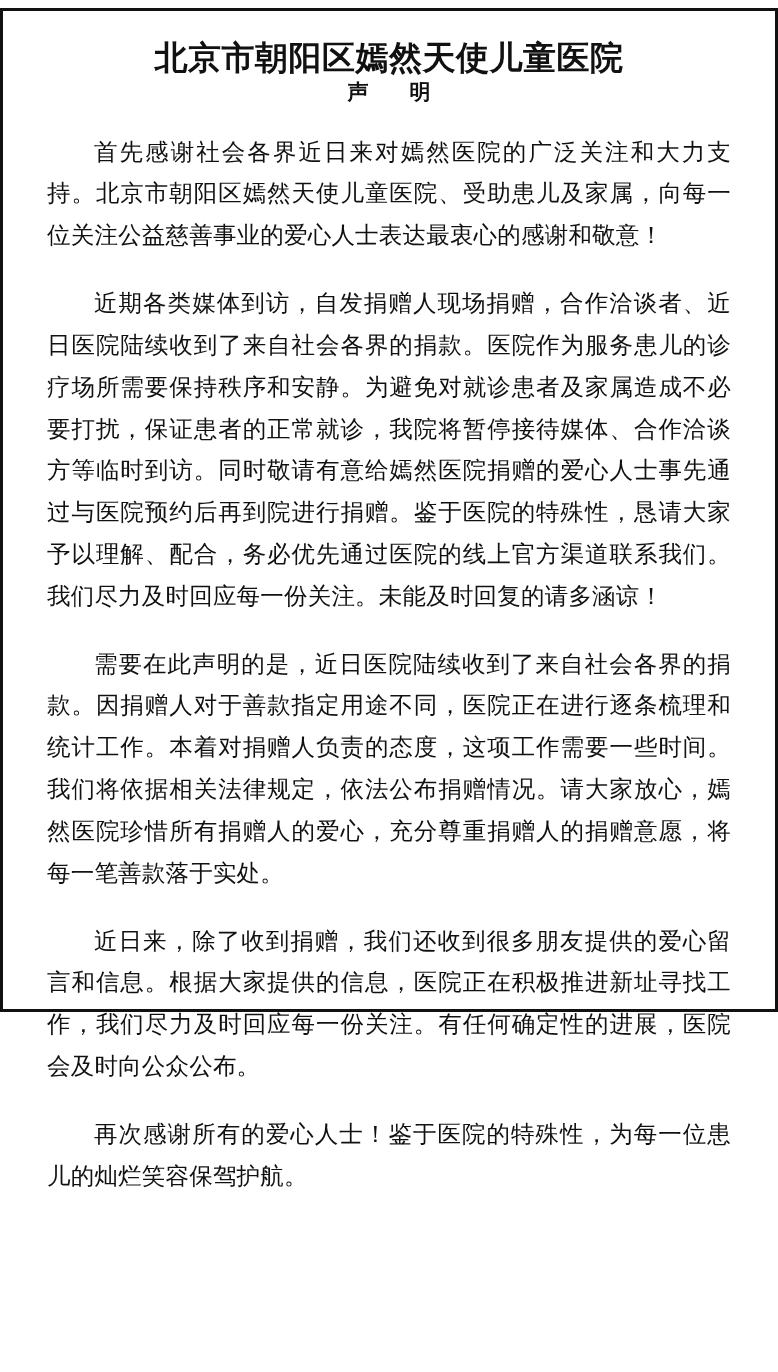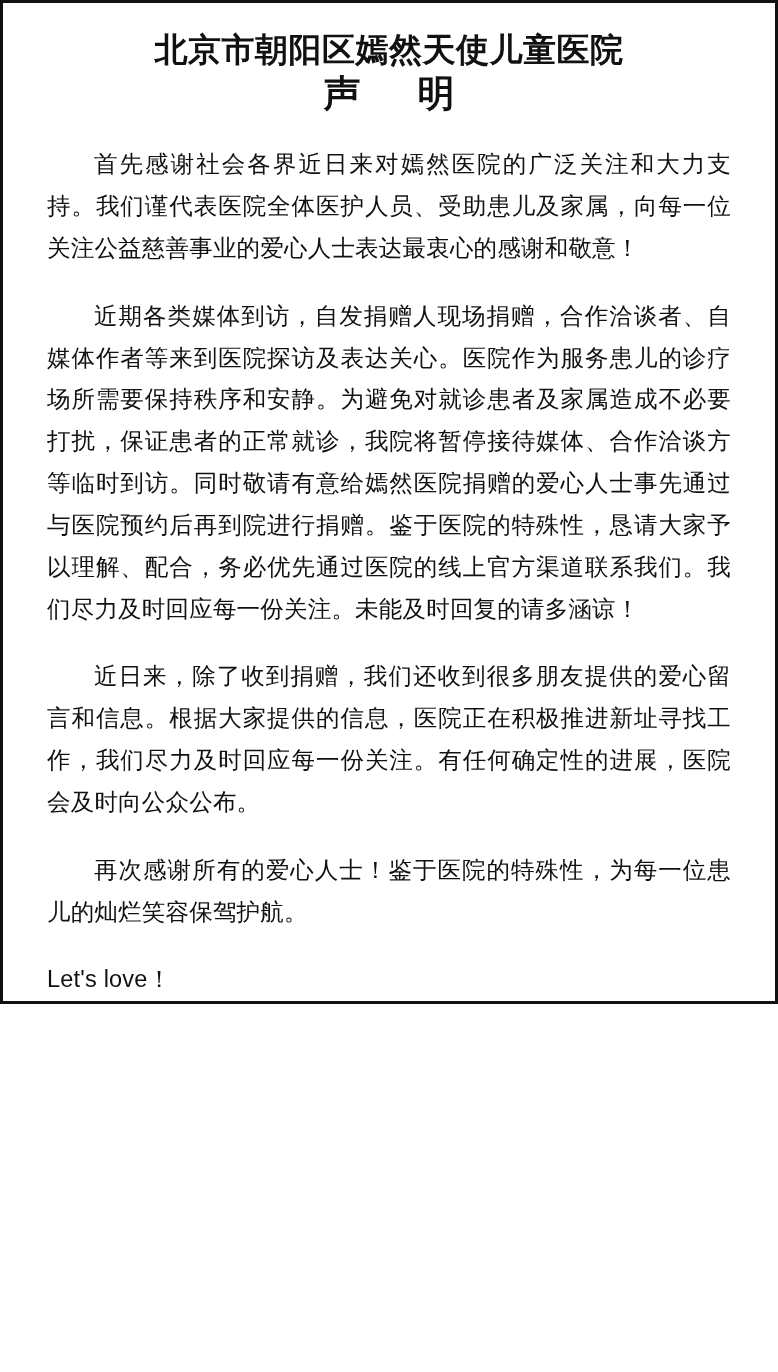--- a/index.html
+++ b/index.html
@@ -14,33 +14,34 @@
     color: #111111;
     overflow: hidden;
   }
   .page {
     box-sizing: border-box;
     width: 778px;
     height: 1004px;
     border: 3px solid #111111;
     padding: 26px 44px 0 44px;
     background: #ffffff;
+    margin-top: 8px;
   }
   .title-block {
     text-align: center;
     margin-bottom: 26px;
   }
   .title-main {
     font-size: 33px;
     font-weight: bold;
     line-height: 1.25;
     letter-spacing: 0.5px;
   }
   .title-sub {
-    font-size: 37px;
+    font-size: 21px;
     font-weight: bold;
     line-height: 1.3;
     letter-spacing: 10px;
     padding-left: 10px;
   }
   .body-text p {
     margin: 0 0 26px 0;
     font-size: 23.5px;
     line-height: 1.78;
     text-align: justify;
@@ -63,20 +64,20 @@
 <body>
 
 <div class="page">
 
   <div class="title-block">
     <div class="title-main">北京市朝阳区嫣然天使儿童医院</div>
     <div class="title-sub">声　明</div>
   </div>
 
   <div class="body-text">
-    <p>首先感谢社会各界近日来对嫣然医院的广泛关注和大力支持。我们谨代表医院全体医护人员、受助患儿及家属，向每一位关注公益慈善事业的爱心人士表达最衷心的感谢和敬意！</p>
-    <p>近期各类媒体到访，自发捐赠人现场捐赠，合作洽谈者、自媒体作者等来到医院探访及表达关心。医院作为服务患儿的诊疗场所需要保持秩序和安静。为避免对就诊患者及家属造成不必要打扰，保证患者的正常就诊，我院将暂停接待媒体、合作洽谈方等临时到访。同时敬请有意给嫣然医院捐赠的爱心人士事先通过与医院预约后再到院进行捐赠。鉴于医院的特殊性，恳请大家予以理解、配合，务必优先通过医院的线上官方渠道联系我们。我们尽力及时回应每一份关注。未能及时回复的请多涵谅！</p>
+    <p>首先感谢社会各界近日来对嫣然医院的广泛关注和大力支持。北京市朝阳区嫣然天使儿童医院、受助患儿及家属，向每一位关注公益慈善事业的爱心人士表达最衷心的感谢和敬意！</p>
+    <p>近期各类媒体到访，自发捐赠人现场捐赠，合作洽谈者、近日医院陆续收到了来自社会各界的捐款。医院作为服务患儿的诊疗场所需要保持秩序和安静。为避免对就诊患者及家属造成不必要打扰，保证患者的正常就诊，我院将暂停接待媒体、合作洽谈方等临时到访。同时敬请有意给嫣然医院捐赠的爱心人士事先通过与医院预约后再到院进行捐赠。鉴于医院的特殊性，恳请大家予以理解、配合，务必优先通过医院的线上官方渠道联系我们。我们尽力及时回应每一份关注。未能及时回复的请多涵谅！</p>
+    <p>需要在此声明的是，近日医院陆续收到了来自社会各界的捐款。因捐赠人对于善款指定用途不同，医院正在进行逐条梳理和统计工作。本着对捐赠人负责的态度，这项工作需要一些时间。我们将依据相关法律规定，依法公布捐赠情况。请大家放心，嫣然医院珍惜所有捐赠人的爱心，充分尊重捐赠人的捐赠意愿，将每一笔善款落于实处。</p>
     <p>近日来，除了收到捐赠，我们还收到很多朋友提供的爱心留言和信息。根据大家提供的信息，医院正在积极推进新址寻找工作，我们尽力及时回应每一份关注。有任何确定性的进展，医院会及时向公众公布。</p>
     <p>再次感谢所有的爱心人士！鉴于医院的特殊性，为每一位患儿的灿烂笑容保驾护航。</p>
-    <p class="closing no-indent">Let's love！</p>
   </div>
 
 </div>
 
 </body></html>

